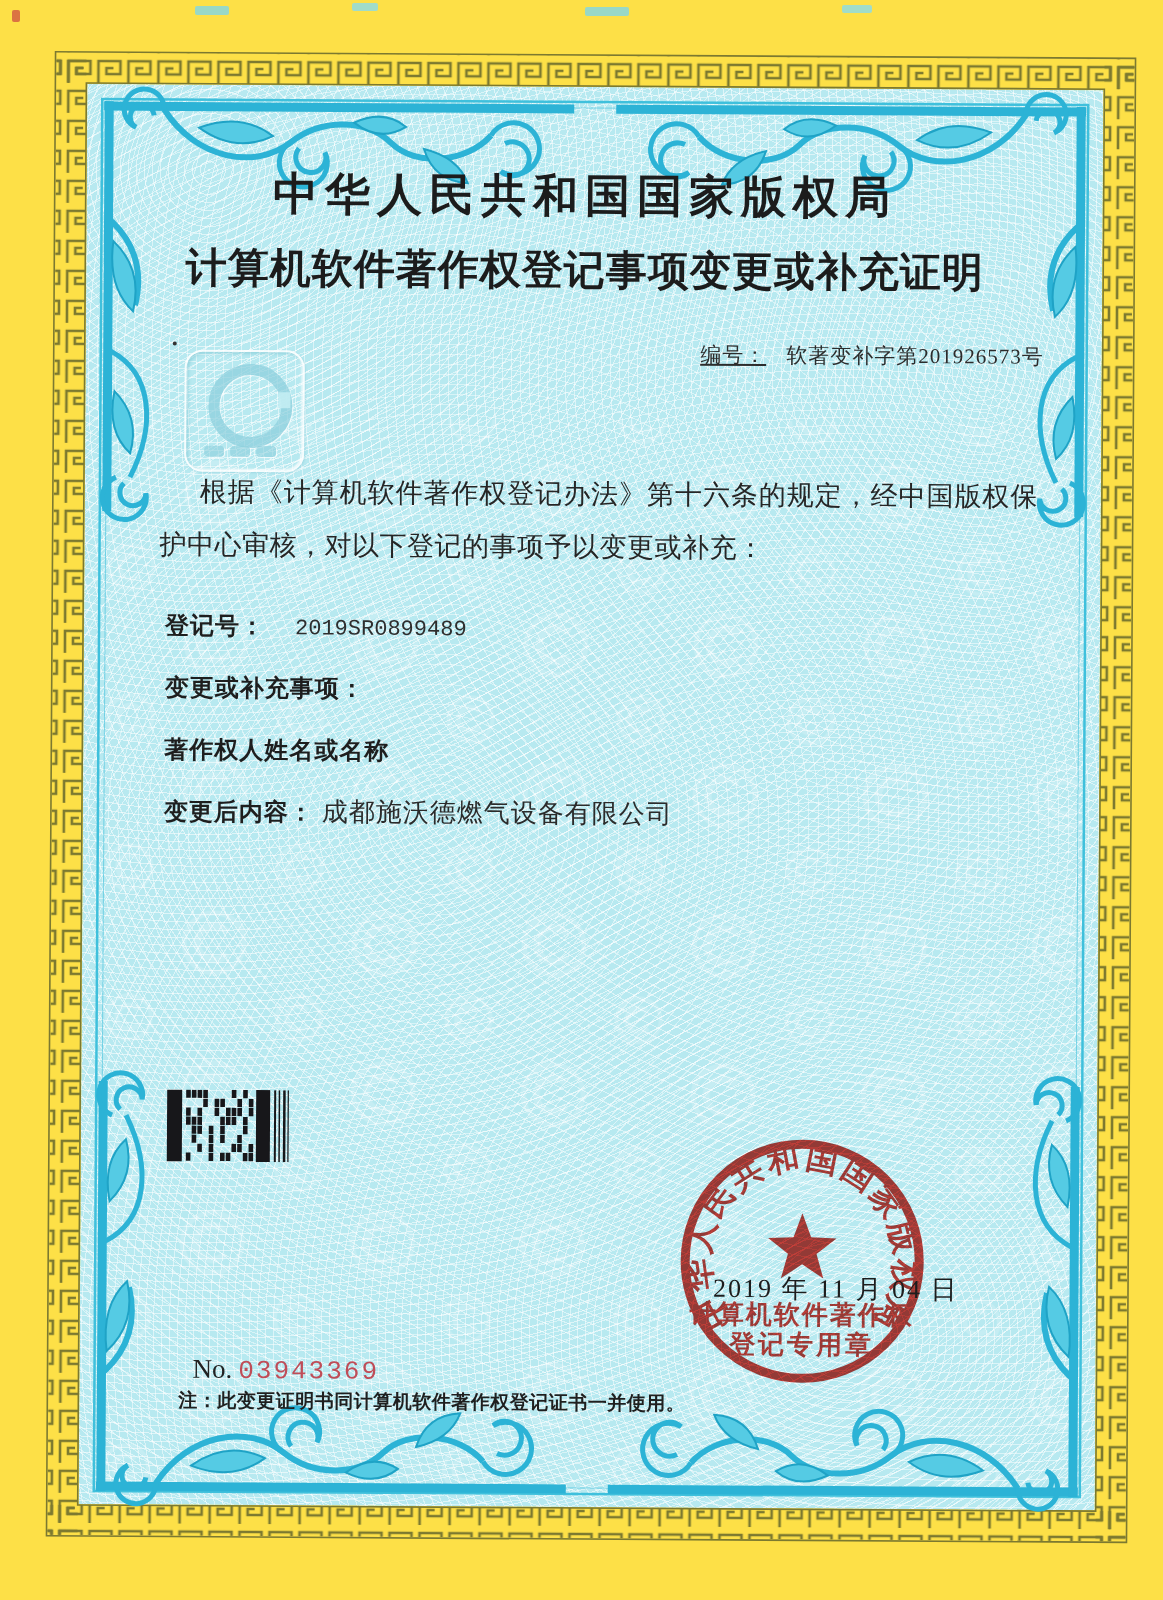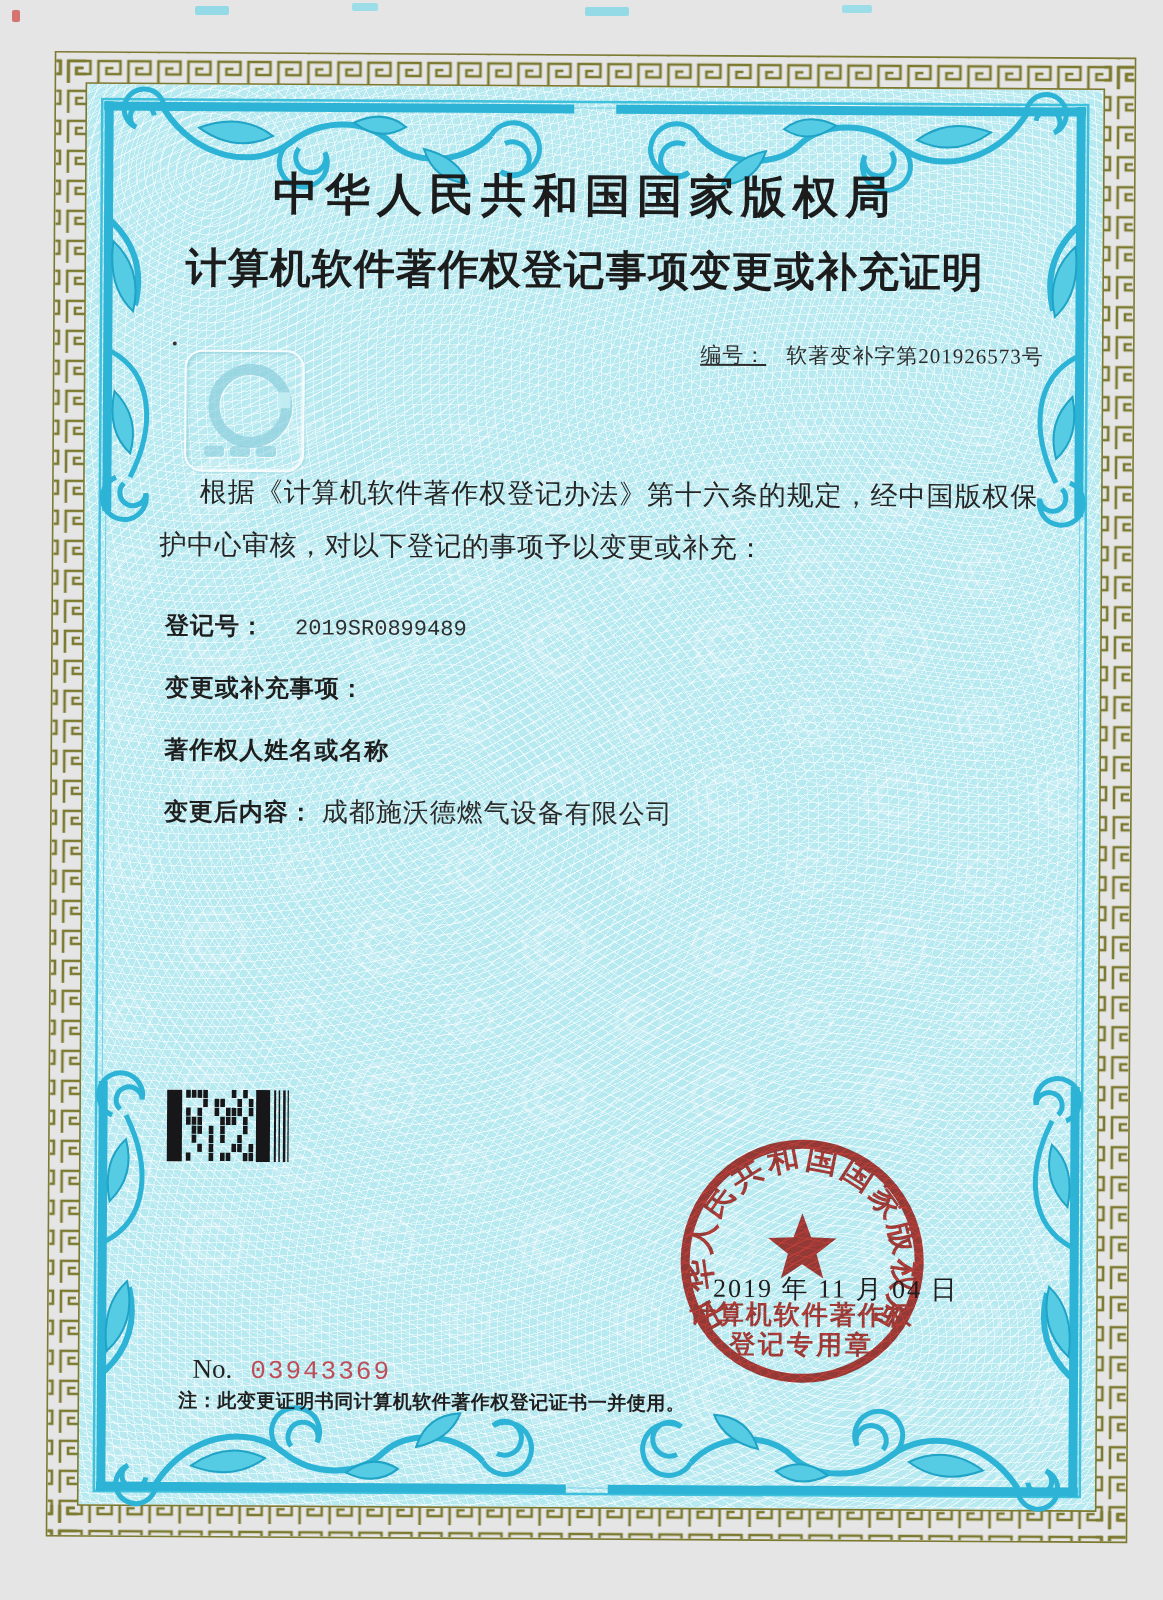--- a/index.html
+++ b/index.html
@@ -1,20 +1,20 @@
 <!DOCTYPE html>
 <html><head>
 <meta charset="utf-8">
 <style>
   html,body{margin:0;padding:0;}
   body{
     width:1163px;height:1600px;position:relative;overflow:hidden;
     background:#ffffff;font-family:"Liberation Serif", serif;
   }
-  .scan-sheet{position:absolute;inset:0;background:#e5e5e5;}
+  .scan-sheet{position:absolute;inset:0;background:#fde047;}
   .cert-wrap{position:absolute;inset:0;transform:rotate(.35deg);transform-origin:50% 50%;}
 
   
   .cyan-paper{
     position:absolute;left:83px;top:87px;width:1016px;height:1420px;
     background-color:#b7e9f0;
     background-image:
       repeating-radial-gradient(circle at 12% 6%,  rgba(255,255,255,.55) 0 1px, rgba(255,255,255,0) 1px 8px),
       repeating-radial-gradient(circle at 88% 20%, rgba(255,255,255,.50) 0 1px, rgba(255,255,255,0) 1px 9px),
       repeating-radial-gradient(circle at 35% 52%, rgba(255,255,255,.45) 0 1px, rgba(255,255,255,0) 1px 10px),
@@ -53,21 +53,21 @@
   .content-val{font-size:26px;color:#2b2b2b;margin-left:8px;letter-spacing:1px;}
 
   .barcode{position:absolute;left:168px;top:1092px;width:126px;height:72px;}
 
   .seal{position:absolute;left:635px;top:1090px;width:340px;height:340px;
     mix-blend-mode:multiply;opacity:.93;}
   .date-line{position:absolute;left:716px;top:1270px;font-size:26px;color:#1d1d1d;
     letter-spacing:2px;white-space:nowrap;}
 
   .no-line{position:absolute;left:196px;top:1356px;font-size:27px;color:#222;white-space:nowrap;}
-  .no-line .no-num{font-family:"Liberation Mono", monospace;font-size:26px;color:#bf4d58;margin-left:18px;letter-spacing:2px;}
+  .no-line .no-num{font-family:"Liberation Mono", monospace;font-size:26px;color:#bf4d58;margin-left:6px;letter-spacing:2px;}
   .note-line{position:absolute;left:182px;top:1390px;font-family:"Liberation Sans", sans-serif;
     font-weight:700;font-size:19px;color:#1f1f1f;letter-spacing:.5px;white-space:nowrap;}
 
   .speck{position:absolute;border-radius:2px;}
 </style>
 </head>
 <body>
 
 <div class="scan-sheet">
 

